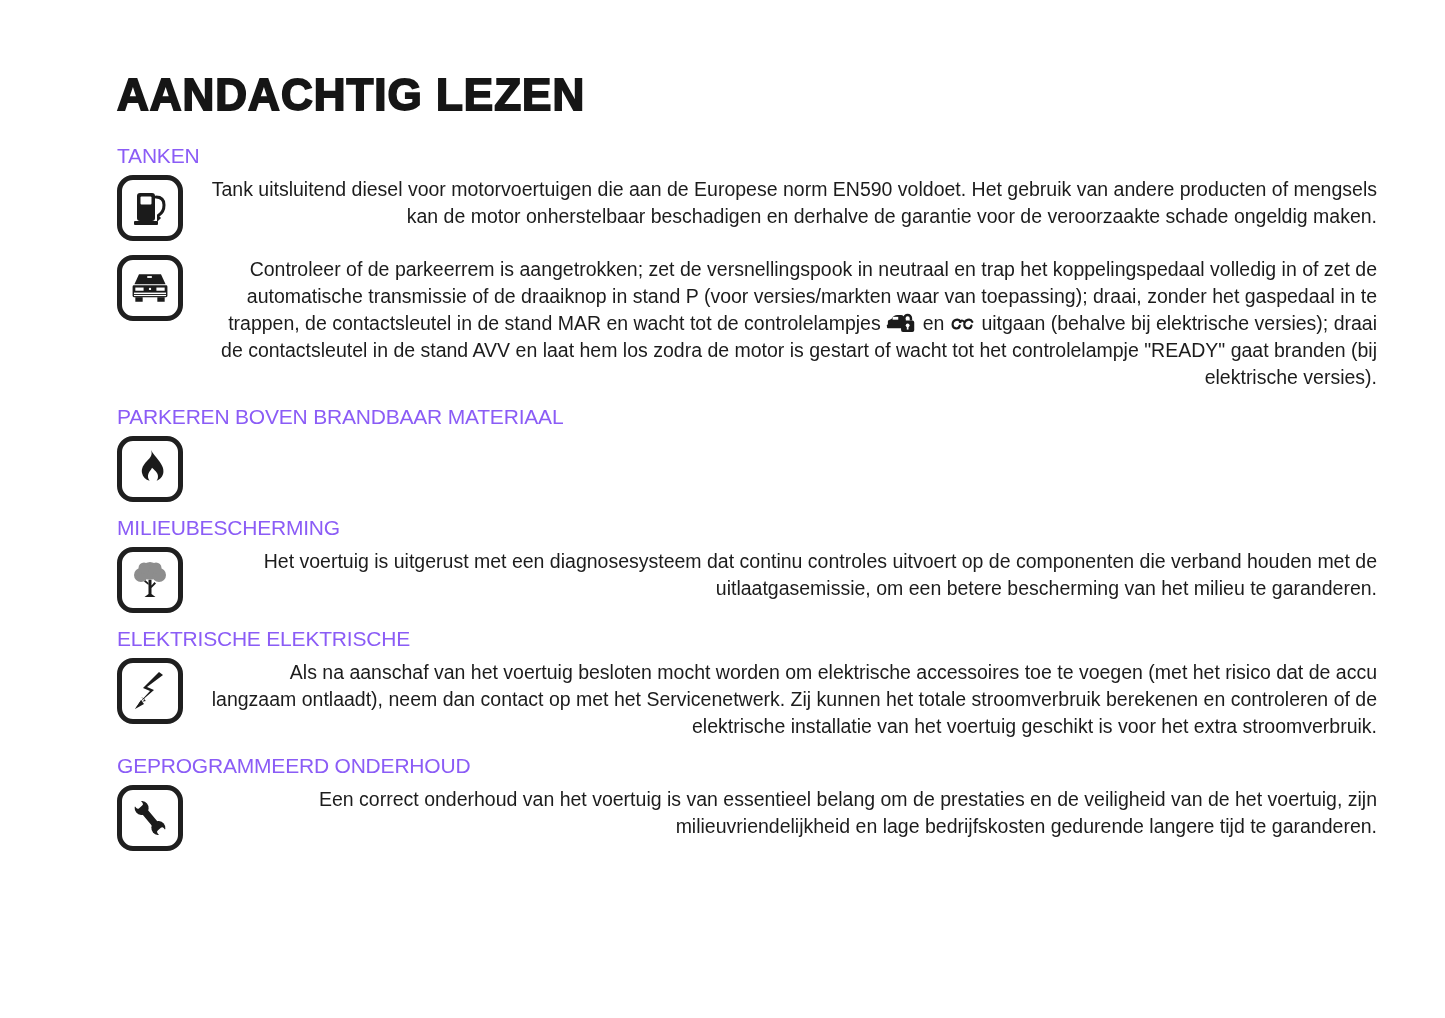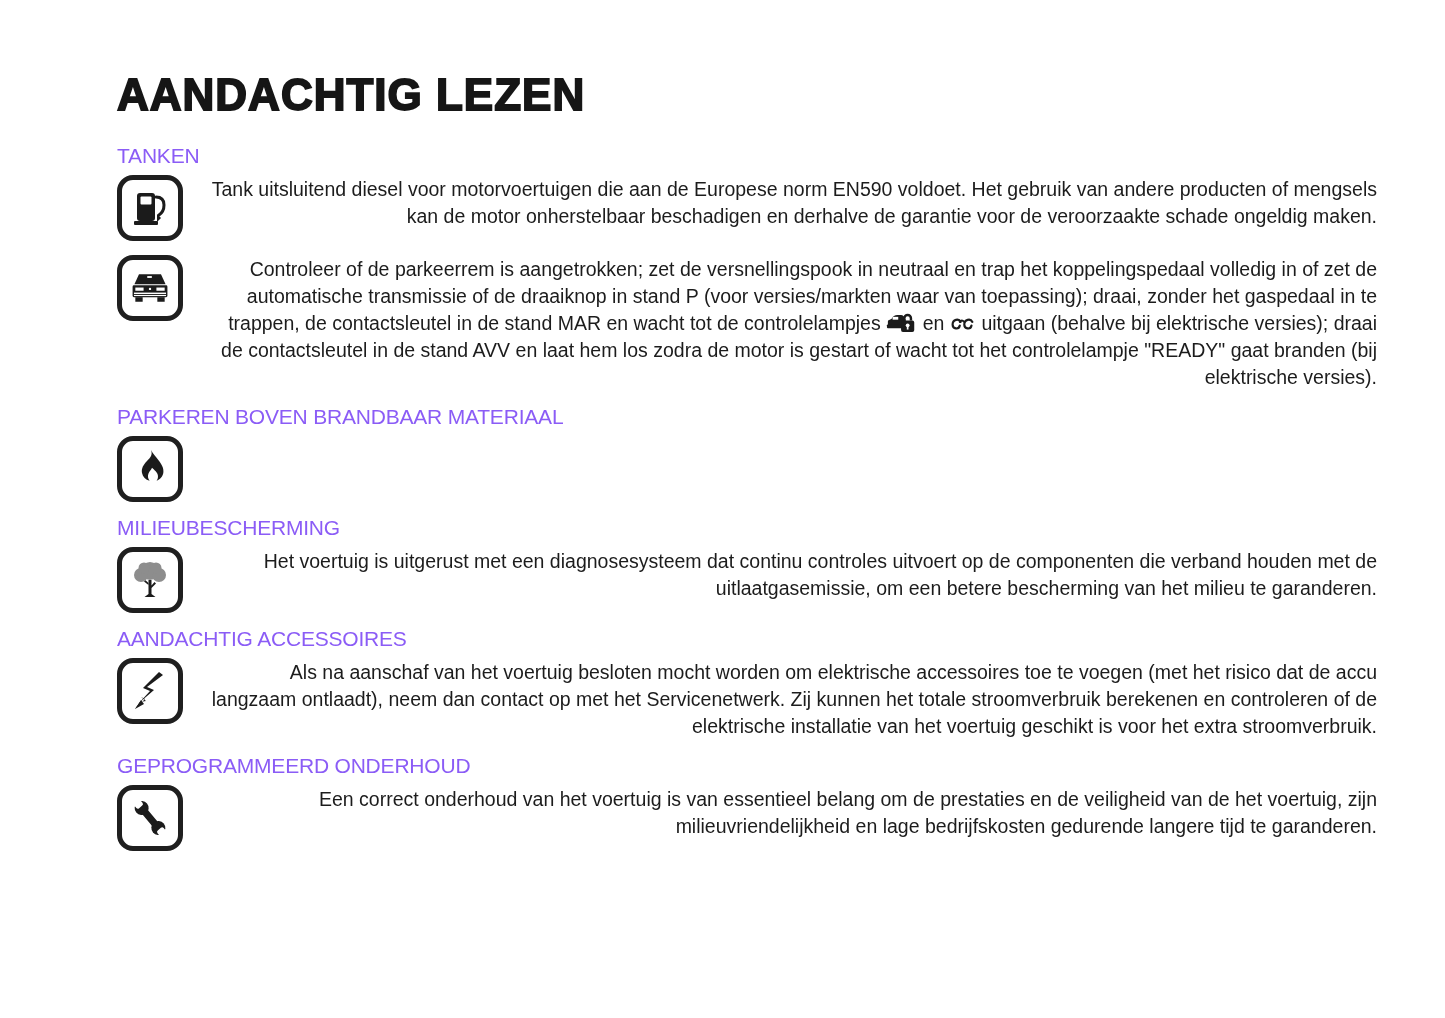--- a/index.html
+++ b/index.html
@@ -149,21 +149,21 @@
             <path d="M20.5 22 L20.5 36 L16.5 39 L27.5 39 L23.5 36 L23.5 30 L28 25.5 L26.5 24 L23.5 27.5 L23.5 22 Z" fill="#1b1b1b"></path>
             <path d="M20.5 27 L16 23.5 L17.5 22.3 L20.5 25 Z" fill="#1b1b1b"></path>
           </svg>
         </div>
       </div>
       <p class="sec-text">Het voertuig is uitgerust met een diagnosesysteem dat continu controles uitvoert op de componenten die verband houden met de uitlaatgasemissie, om een betere bescherming van het milieu te garanderen.</p>
     </div>
   </section>
 
   <section class="block">
-    <h2 class="sec-heading">AANDACHTIG ACCESSOIRES</h2>
+    <h2 class="sec-heading">ELEKTRISCHE ELEKTRISCHE</h2>
     <div class="sec-body">
       <div class="icon-col">
         <div class="iconbox">
           <svg width="38" height="42" viewBox="0 0 38 42">
             <polygon points="28,2 12,18 19,21 8,33 23,20 16,17 32,5" fill="#1b1b1b"></polygon>
             <polygon points="4,39 14,29 10,27 15,31 9,32" fill="#1b1b1b"></polygon>
             <path d="M10 30 L4 39 L13 34 Z" fill="#1b1b1b"></path>
           </svg>
         </div>
       </div>

